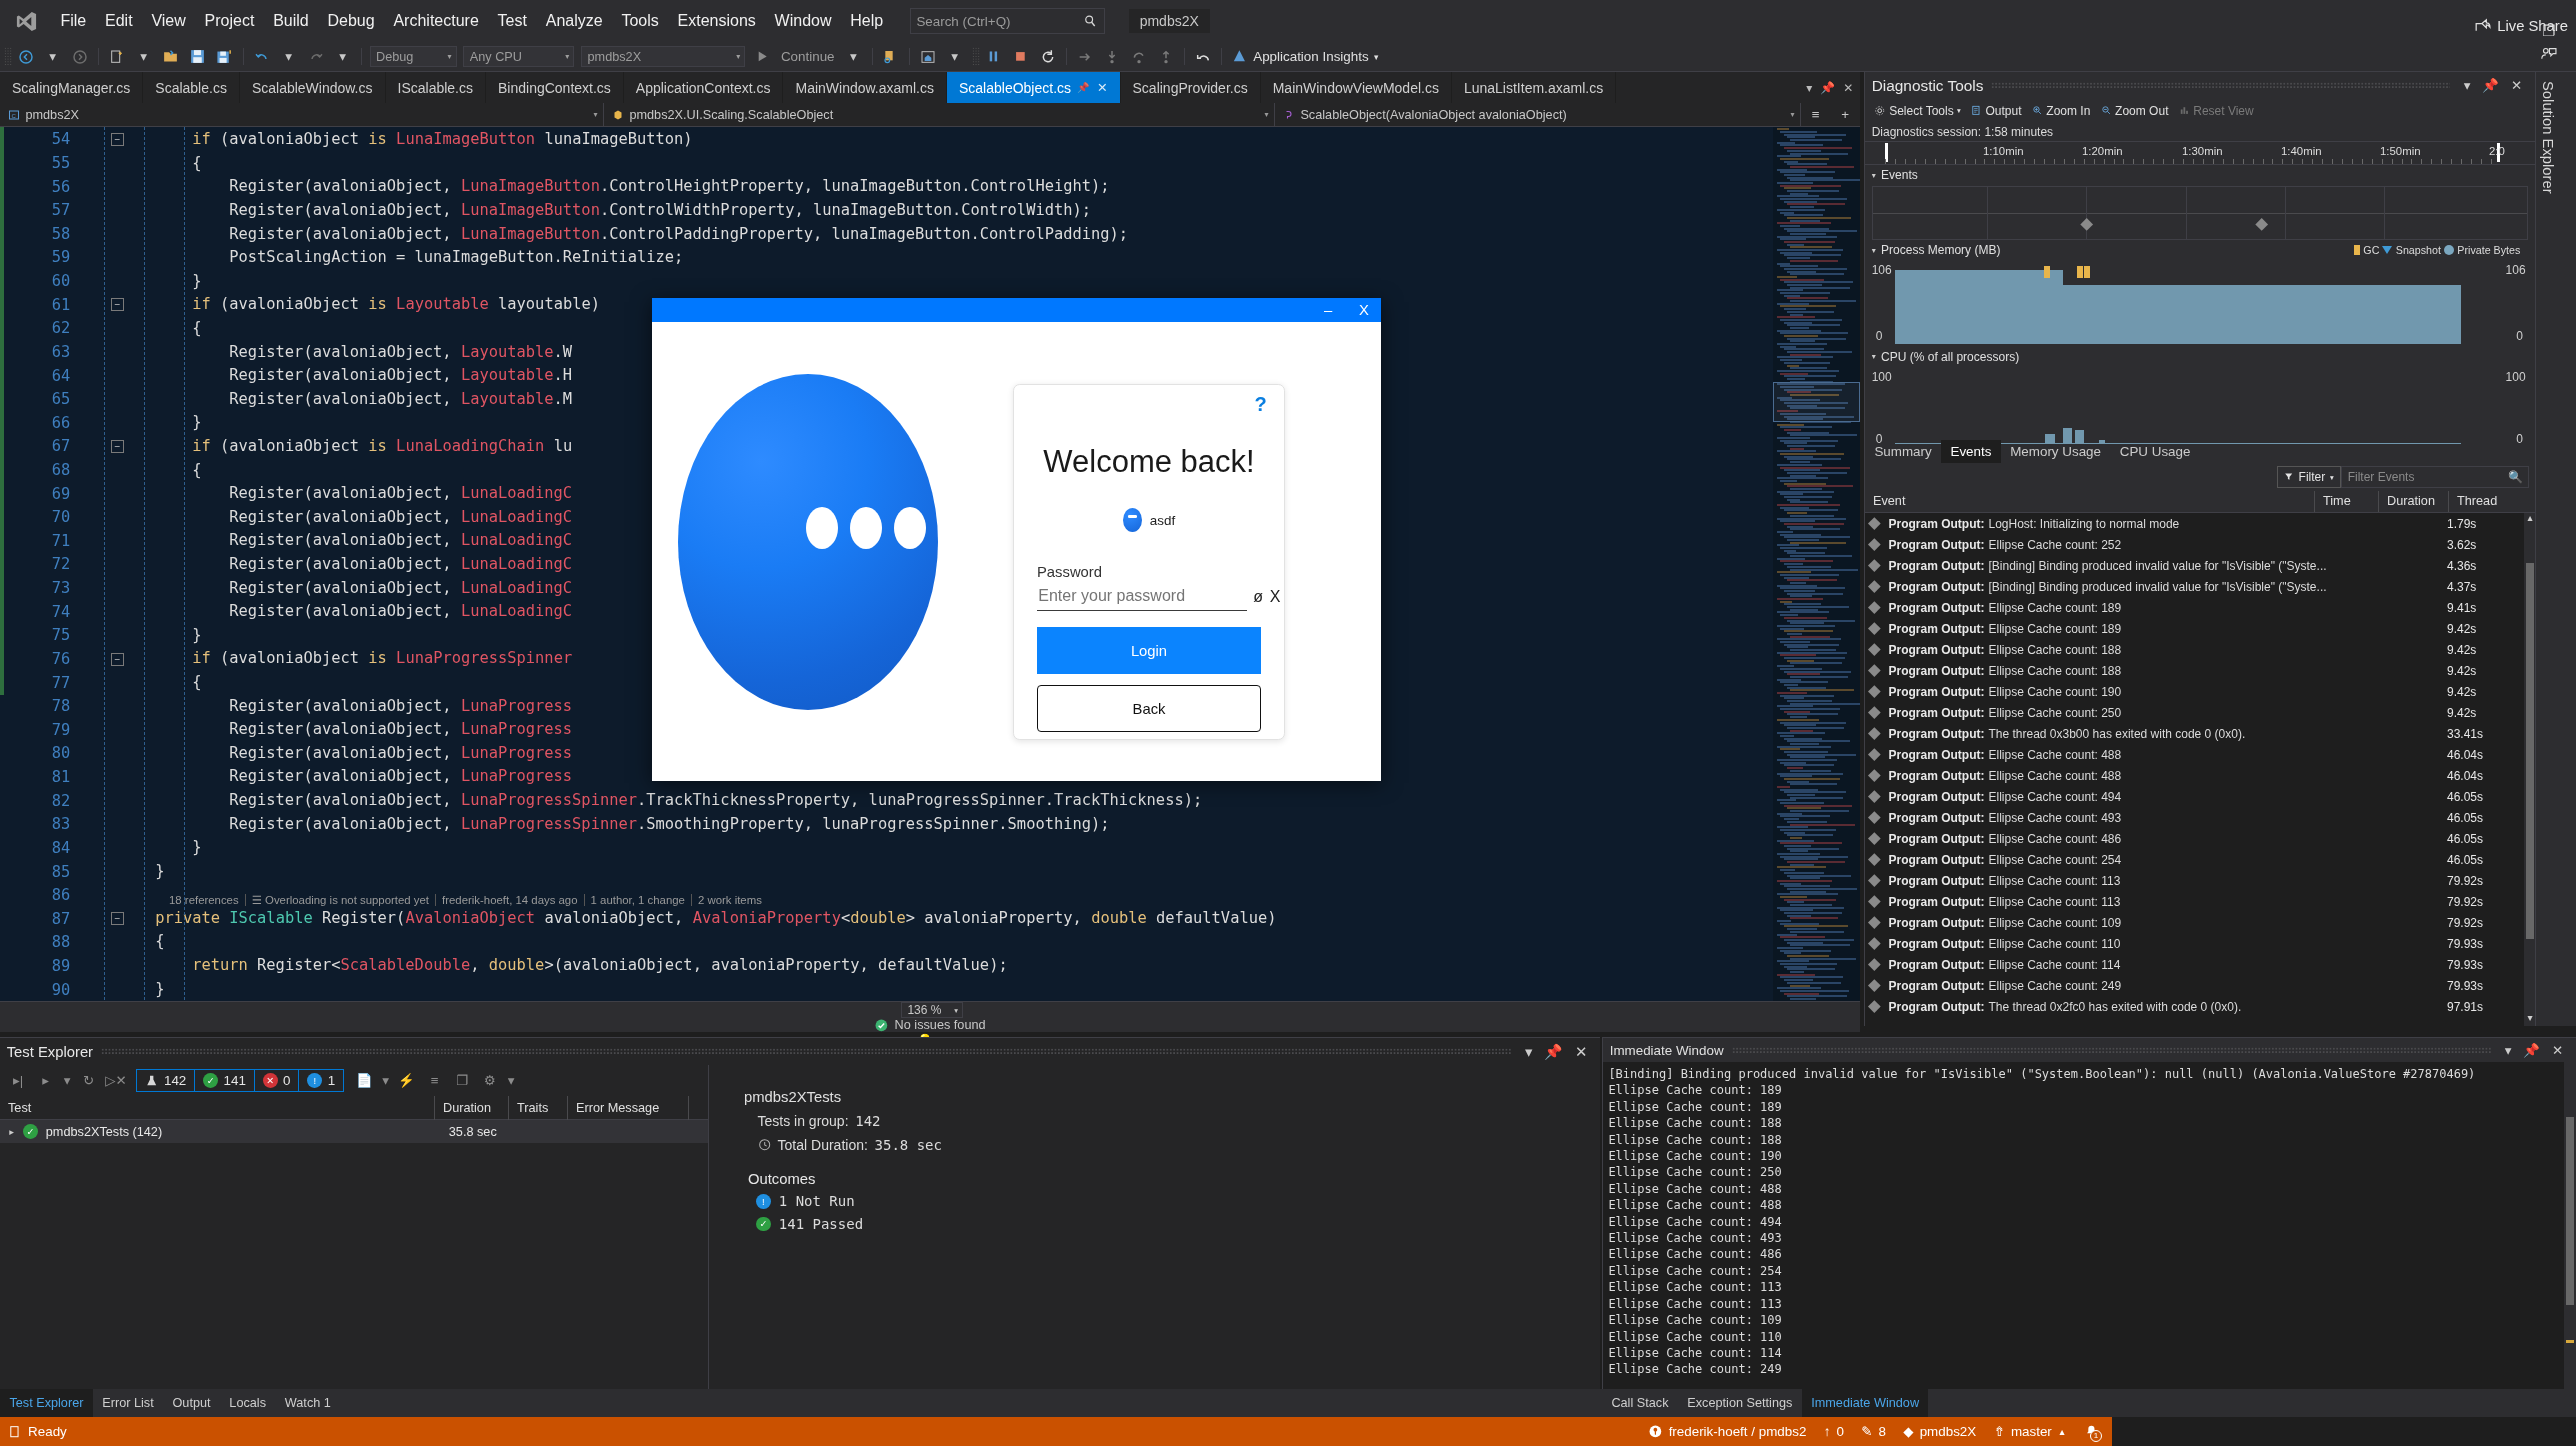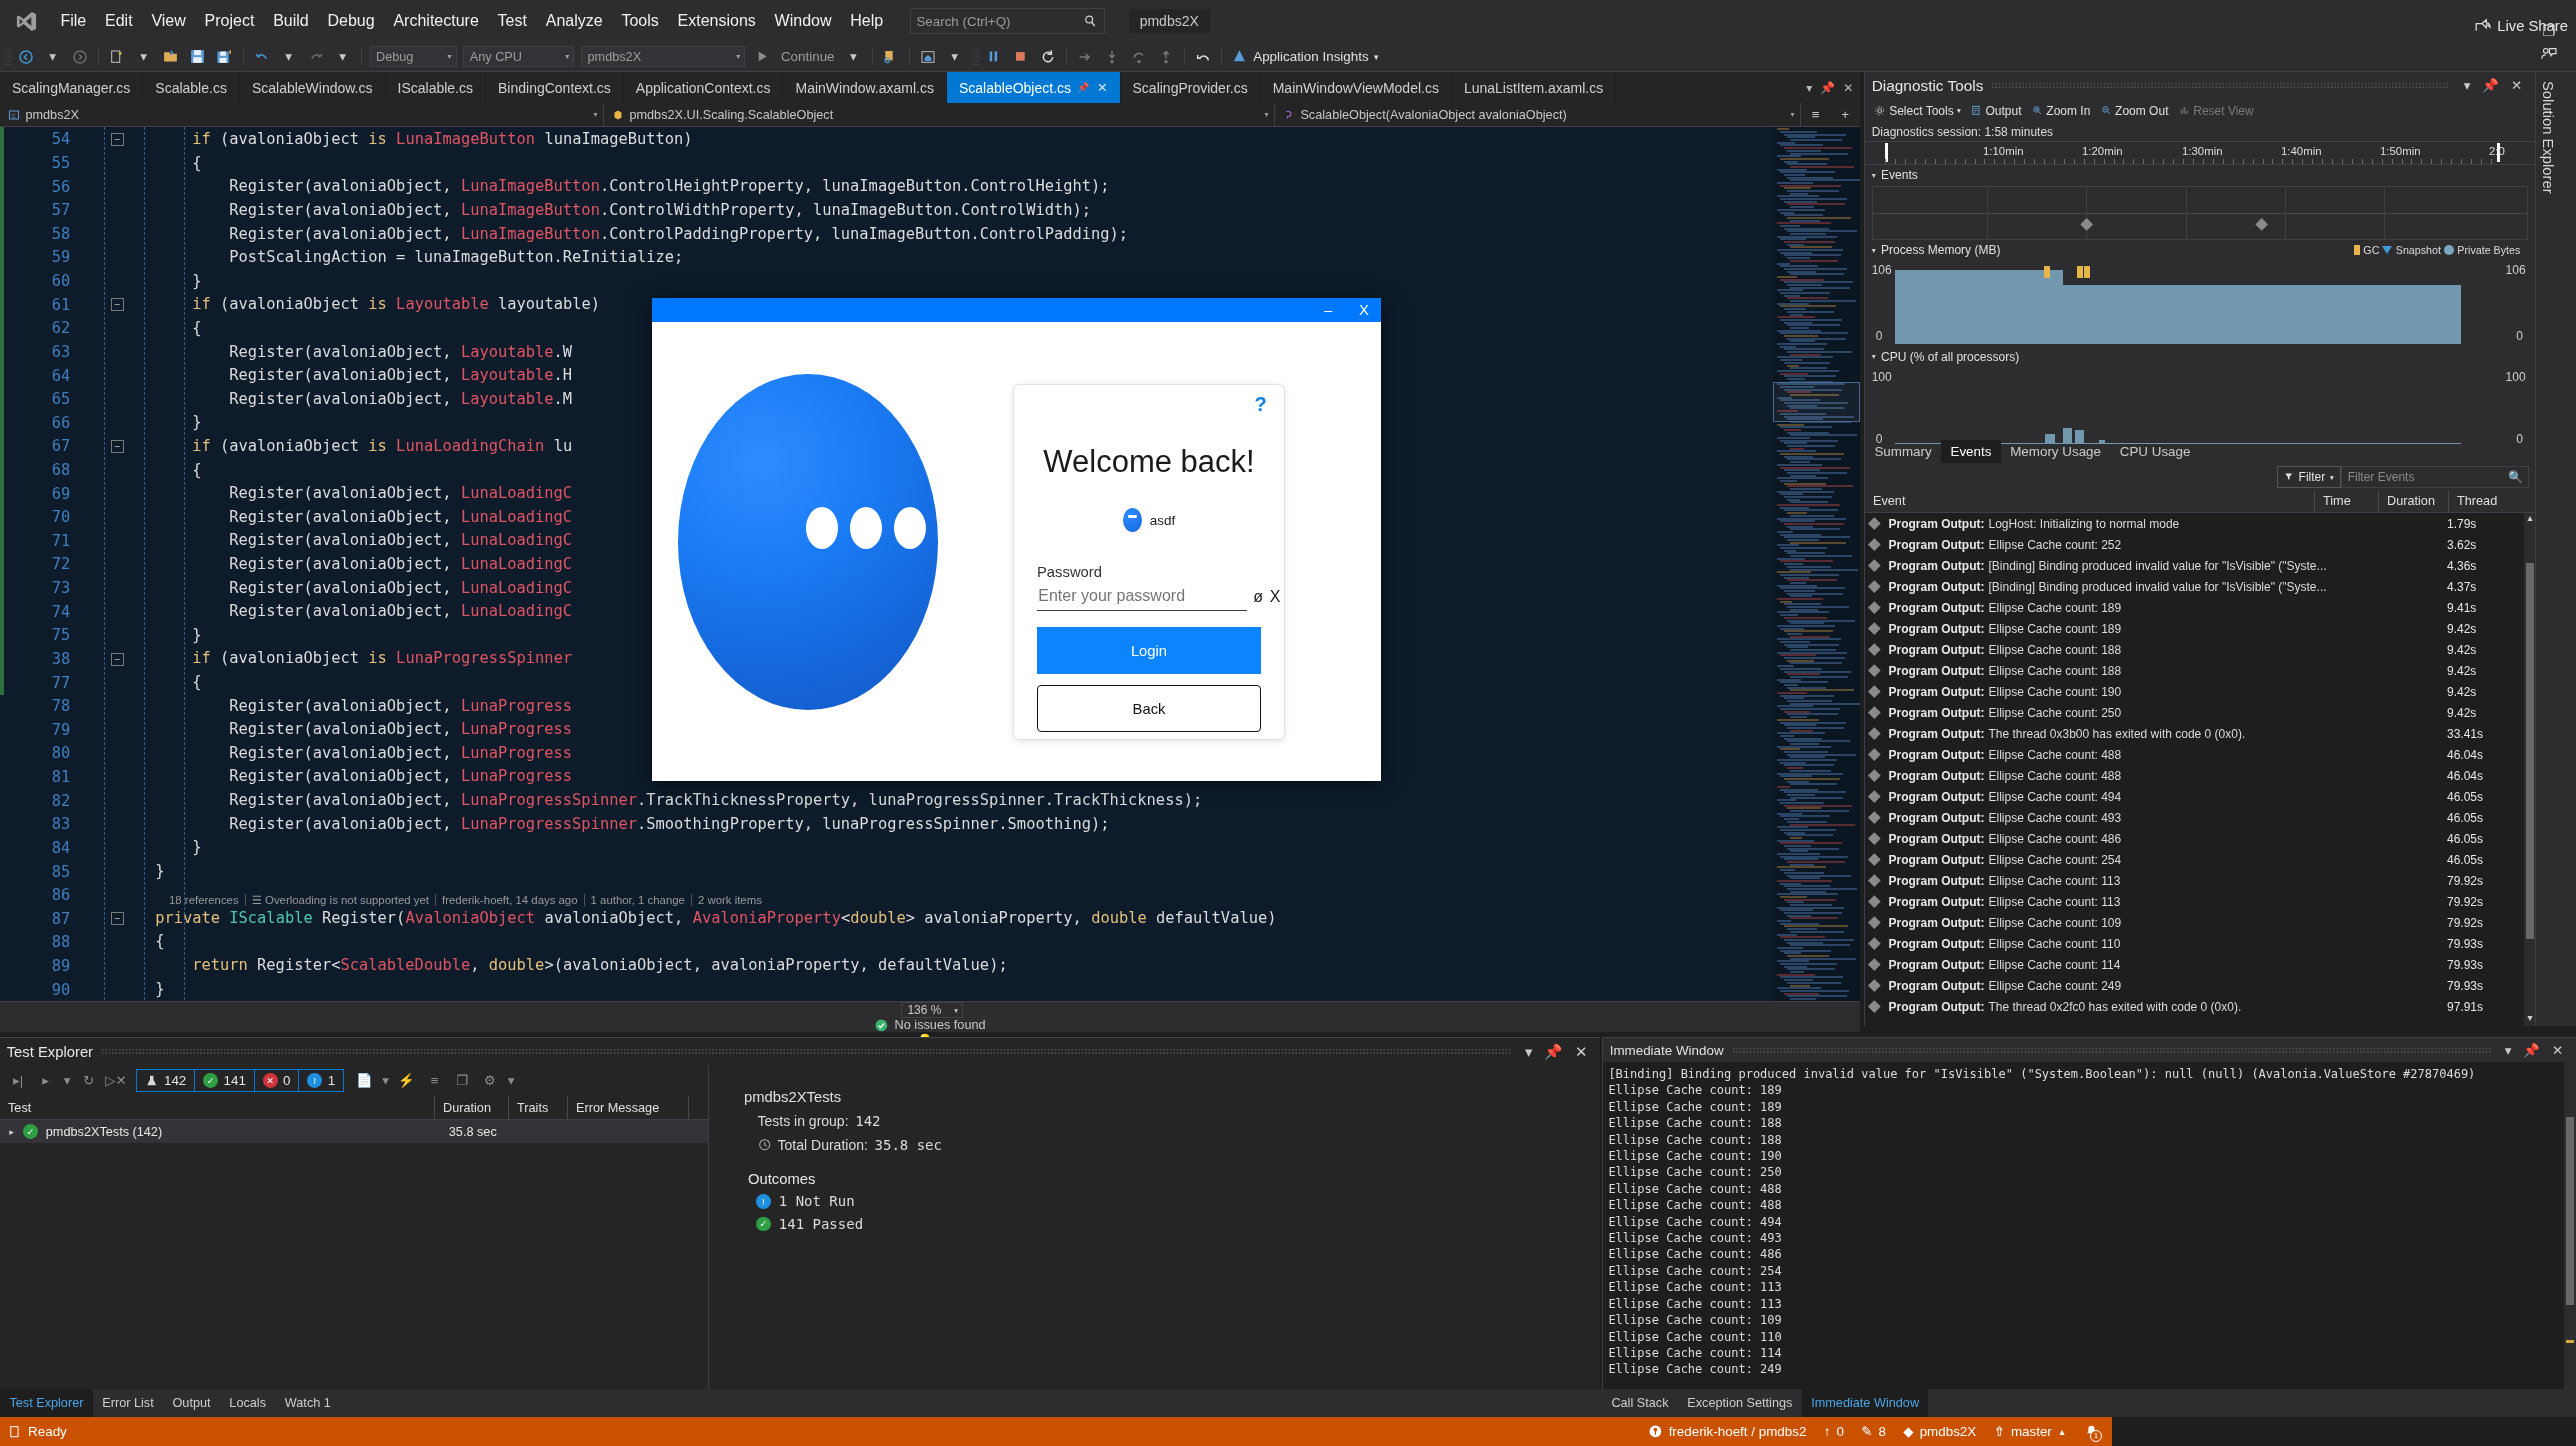--- a/index.html
+++ b/index.html
@@ -629,21 +629,21 @@
           <div class="ln" style="top: 285px;">66</div>
           <div class="ln" style="top: 308px;">67</div>
           <div class="ln" style="top: 332px;">68</div>
           <div class="ln" style="top: 356px;">69</div>
           <div class="ln" style="top: 379px;">70</div>
           <div class="ln" style="top: 403px;">71</div>
           <div class="ln" style="top: 426px;">72</div>
           <div class="ln" style="top: 450px;">73</div>
           <div class="ln" style="top: 474px;">74</div>
           <div class="ln" style="top: 497px;">75</div>
-          <div class="ln" style="top: 521px;">38</div>
+          <div class="ln" style="top: 521px;">76</div>
           <div class="ln" style="top: 545px;">77</div>
           <div class="ln" style="top: 568px;">78</div>
           <div class="ln" style="top: 592px;">79</div>
           <div class="ln" style="top: 615px;">80</div>
           <div class="ln" style="top: 639px;">81</div>
           <div class="ln" style="top: 663px;">82</div>
           <div class="ln" style="top: 686px;">83</div>
           <div class="ln" style="top: 710px;">84</div>
           <div class="ln" style="top: 734px;">85</div>
           <div class="ln" style="top: 757px;">86</div>

